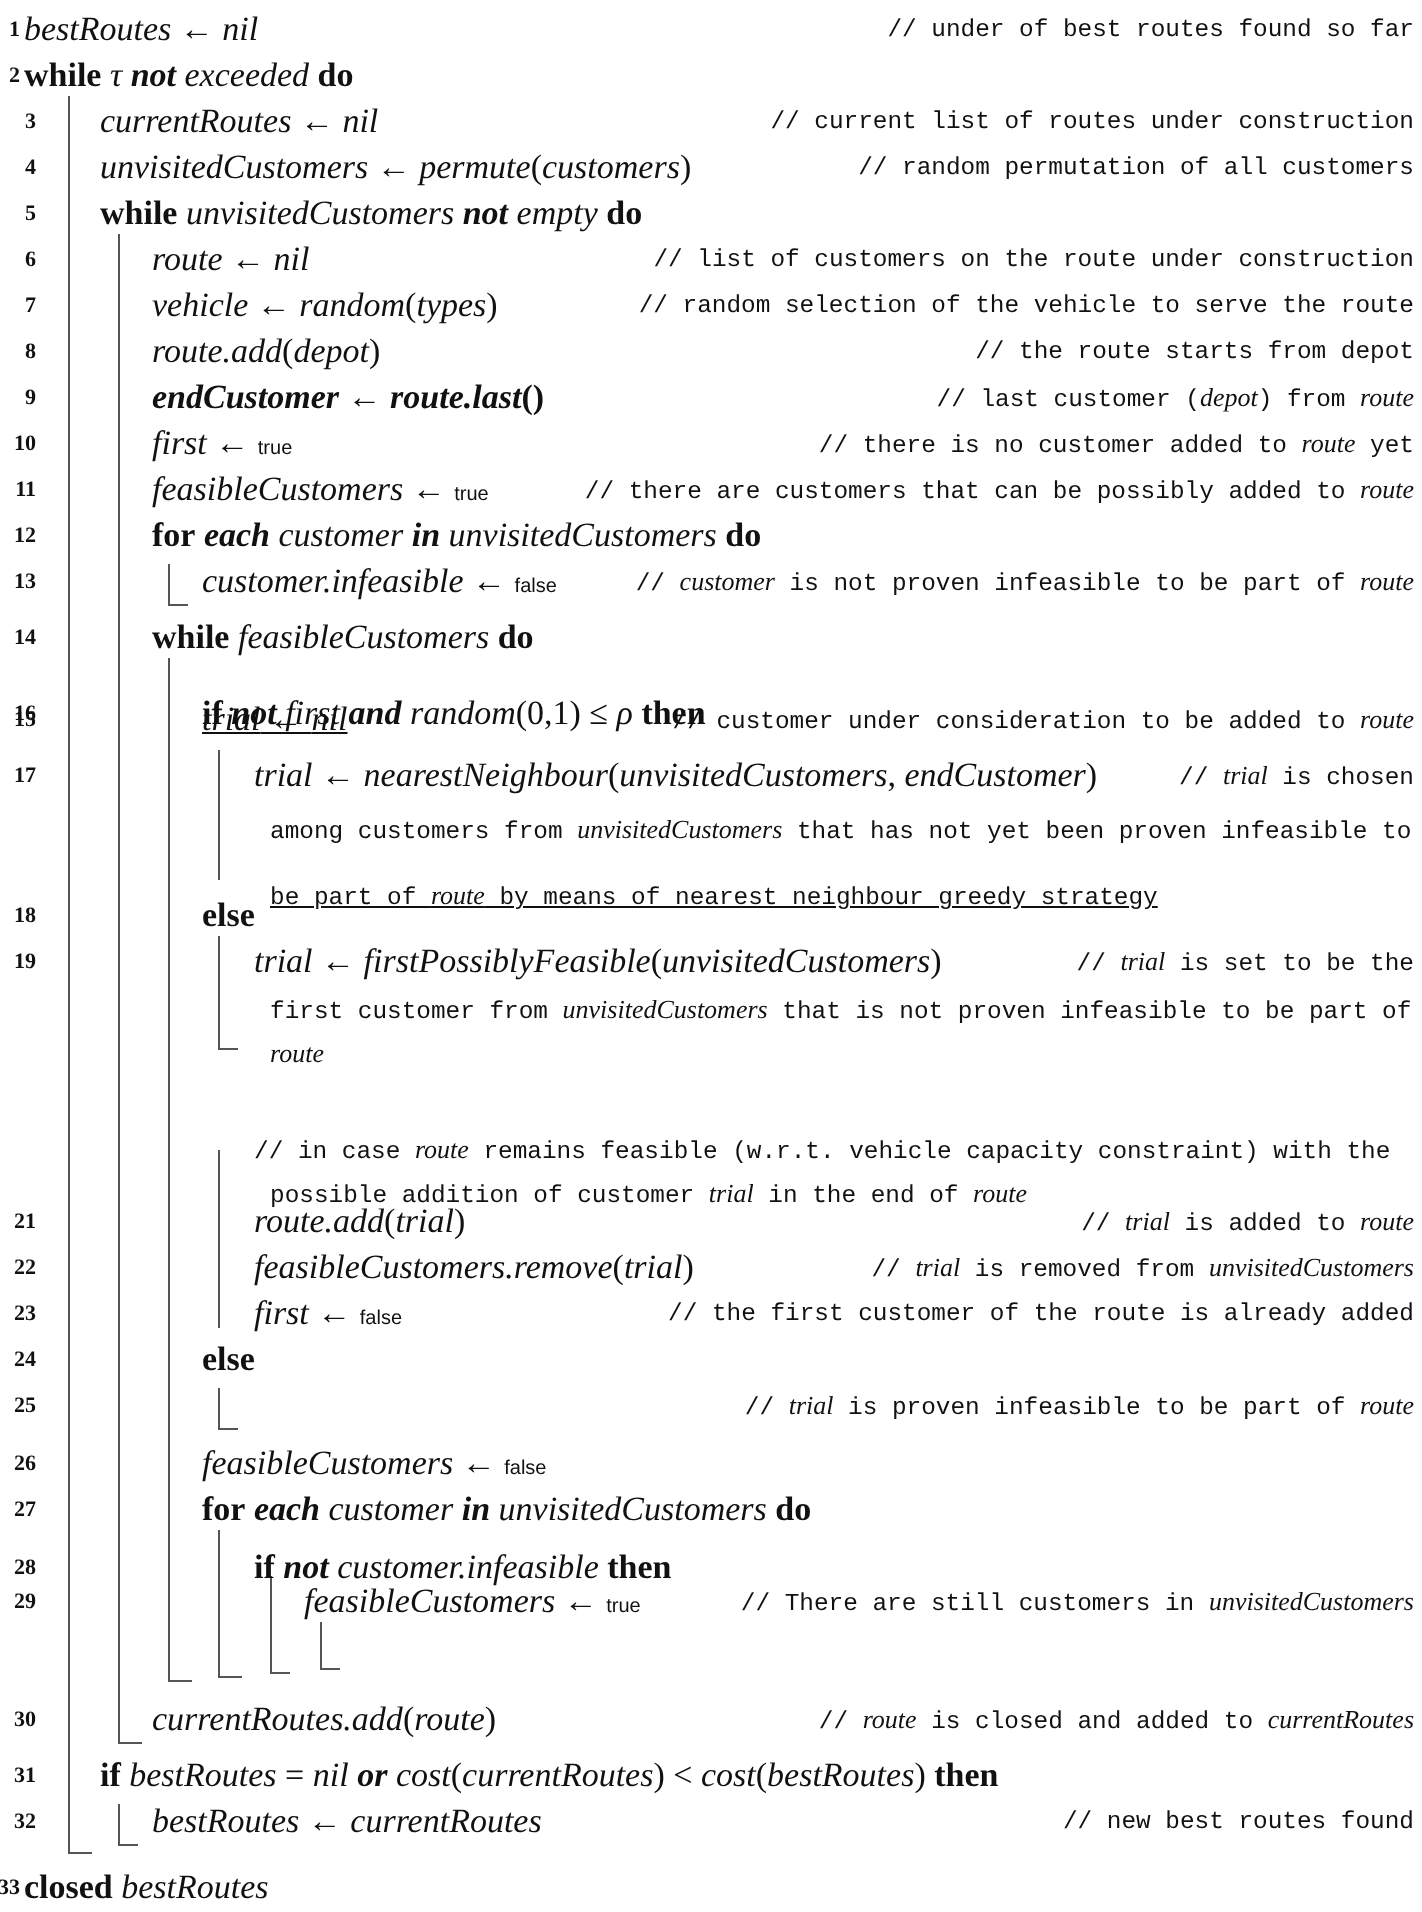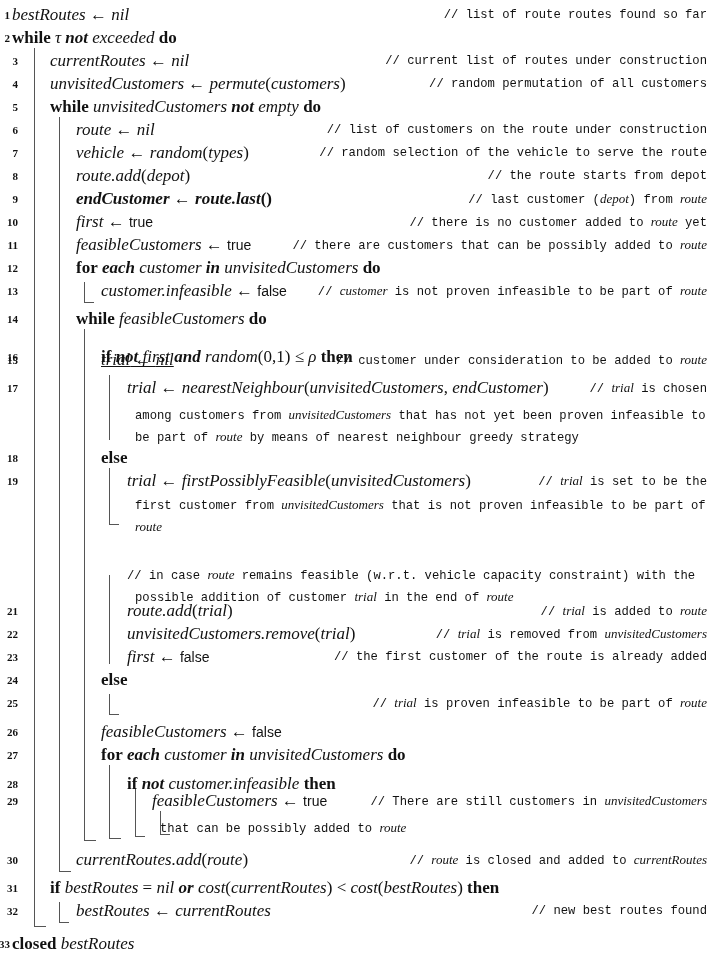--- a/index.html
+++ b/index.html
@@ -5,21 +5,21 @@
   html, body { margin: 0; padding: 0; background: #ffffff; }
   body { width: 711px; height: 956px; position: relative; overflow: hidden;
          font-family: "DejaVu Serif", "Liberation Serif", serif; color: #111; }
   #algo { position: absolute; left: 0; top: 0; width: 711px; height: 956px; }
   .ln { position: absolute; left: 0; width: 711px; height: 22px; white-space: nowrap; }
   .num { position: absolute; width: 20px; text-align: right; font-size: 11px; font-weight: bold;
          font-family: "Liberation Serif", serif; line-height: 22px; }
   .code { position: absolute; font-family: "Liberation Serif", serif; font-size: 17px; line-height: 22px; }
   .code i { font-style: italic; }
   .code b { font-weight: bold; }
-  .code .sf { font-family: "Liberation Sans", sans-serif; font-size: 14px; font-style: normal; }
+  .code .sf { font-family: "Liberation Sans", sans-serif; font-size: 10px; font-style: normal; }
   .cm { position: absolute; right: 4px; font-family: "Liberation Mono", monospace; font-size: 12.2px;
         line-height: 22px; text-align: right; }
   .cm i { font-family: "Liberation Serif", serif; font-style: italic; font-size: 13px; }
   .cont { position: absolute; font-family: "Liberation Mono", monospace; font-size: 12.2px; line-height: 22px; }
   .cont i { font-family: "Liberation Serif", serif; font-style: italic; font-size: 13px; }
   .vguide { position: absolute; width: 1px; background: #555; }
   .hguide { position: absolute; height: 1px; background: #555; }
 </style>
 </head>
 <body>
@@ -44,21 +44,21 @@
     <div class="vguide" style="left: 135px; top: 788px; height: 48px;"></div>
     <div class="hguide" style="left: 135px; top: 836px; width: 10px;"></div>
     <div class="vguide" style="left: 160px; top: 811px; height: 23px;"></div>
     <div class="hguide" style="left: 160px; top: 834px; width: 10px;"></div>
     <div class="vguide" style="left: 59px; top: 851px; height: 20px;"></div>
     <div class="vguide" style="left: 59px; top: 902px; height: 20px;"></div>
     <div class="hguide" style="left: 59px; top: 922px; width: 10px;"></div>
     <div class="ln" style="top: 4px;">
       <span class="num" style="left: -10px;">1</span>
       <span class="code" style="left: 12px;"><i>bestRoutes</i> ← <i>nil</i></span>
-      <span class="cm">// list of route routes found so far</span>
+      <span class="cm">// under of best routes found so far</span>
     </div>
     <div class="ln" style="top: 27px;">
       <span class="num" style="left: -10px;">2</span>
       <span class="code" style="left: 12px;"><b>while</b> <i>τ</i> <b><i>not</i></b> <i>exceeded</i> <b>do</b></span>
     </div>
     <div class="ln" style="top: 50px;">
       <span class="num" style="left: -2px;">3</span>
       <span class="code" style="left: 50px;"><i>currentRoutes</i> ← <i>nil</i></span>
       <span class="cm">// current list of routes under construction</span>
     </div>
@@ -137,21 +137,21 @@
       <span class="code" style="left: 127px;"><i>trial</i> ← <i>firstPossiblyFeasible</i>(<i>unvisitedCustomers</i>)</span>
       <span class="cm">// <i>trial</i> is set to be the</span>
     </div>
     <div class="ln" style="top: 600px;">
       <span class="num" style="left: -2px;">21</span>
       <span class="code" style="left: 127px;"><i>route.add</i>(<i>trial</i>)</span>
       <span class="cm">// <i>trial</i> is added to <i>route</i></span>
     </div>
     <div class="ln" style="top: 623px;">
       <span class="num" style="left: -2px;">22</span>
-      <span class="code" style="left: 127px;"><i>unvisitedCustomers.remove</i>(<i>trial</i>)</span>
+      <span class="code" style="left: 127px;"><i>feasibleCustomers.remove</i>(<i>trial</i>)</span>
       <span class="cm">// <i>trial</i> is removed from <i>unvisitedCustomers</i></span>
     </div>
     <div class="ln" style="top: 646px;">
       <span class="num" style="left: -2px;">23</span>
       <span class="code" style="left: 127px;"><i>first</i> ← <span class="sf">false</span></span>
       <span class="cm">// the first customer of the route is already added</span>
     </div>
     <div class="ln" style="top: 669px;">
       <span class="num" style="left: -2px;">24</span>
       <span class="code" style="left: 101px;"><b>else</b></span>
@@ -189,19 +189,18 @@
     <div class="ln" style="top: 900px;">
       <span class="num" style="left: -2px;">32</span>
       <span class="code" style="left: 76px;"><i>bestRoutes</i> ← <i>currentRoutes</i></span>
       <span class="cm">// new best routes found</span>
     </div>
     <div class="ln" style="top: 933px;">
       <span class="num" style="left: -10px;">33</span>
       <span class="code" style="left: 12px;"><b>closed</b> <i>bestRoutes</i></span>
     </div>
     <div class="cont" style="top: 404px; left: 135px;">among customers from <i>unvisitedCustomers</i> that has not yet been proven infeasible to</div>
-    <div class="cont" style="top: 426px; left: 135px;">be part of <i>route</i> by means of nearest neighbour greedy strategy</div>
+    <div class="cont" style="top: 437px; left: 135px; text-decoration: underline;">be part of <i>route</i> by means of nearest neighbour greedy strategy</div>
     <div class="cont" style="top: 494px; left: 135px;">first customer from <i>unvisitedCustomers</i> that is not proven infeasible to be part of</div>
     <div class="cont" style="top: 516px; left: 135px;"><i>route</i></div>
     <div class="cont" style="top: 564px; left: 127px;">// in case <i>route</i> remains feasible (w.r.t.  vehicle capacity constraint) with the</div>
     <div class="cont" style="top: 586px; left: 135px;">possible addition of customer <i>trial</i> in the end of <i>route</i></div>
-    <div class="cont" style="top: 817px; left: 160px;">that can be possibly added to <i>route</i></div>
   </div>
 
 </body></html>

